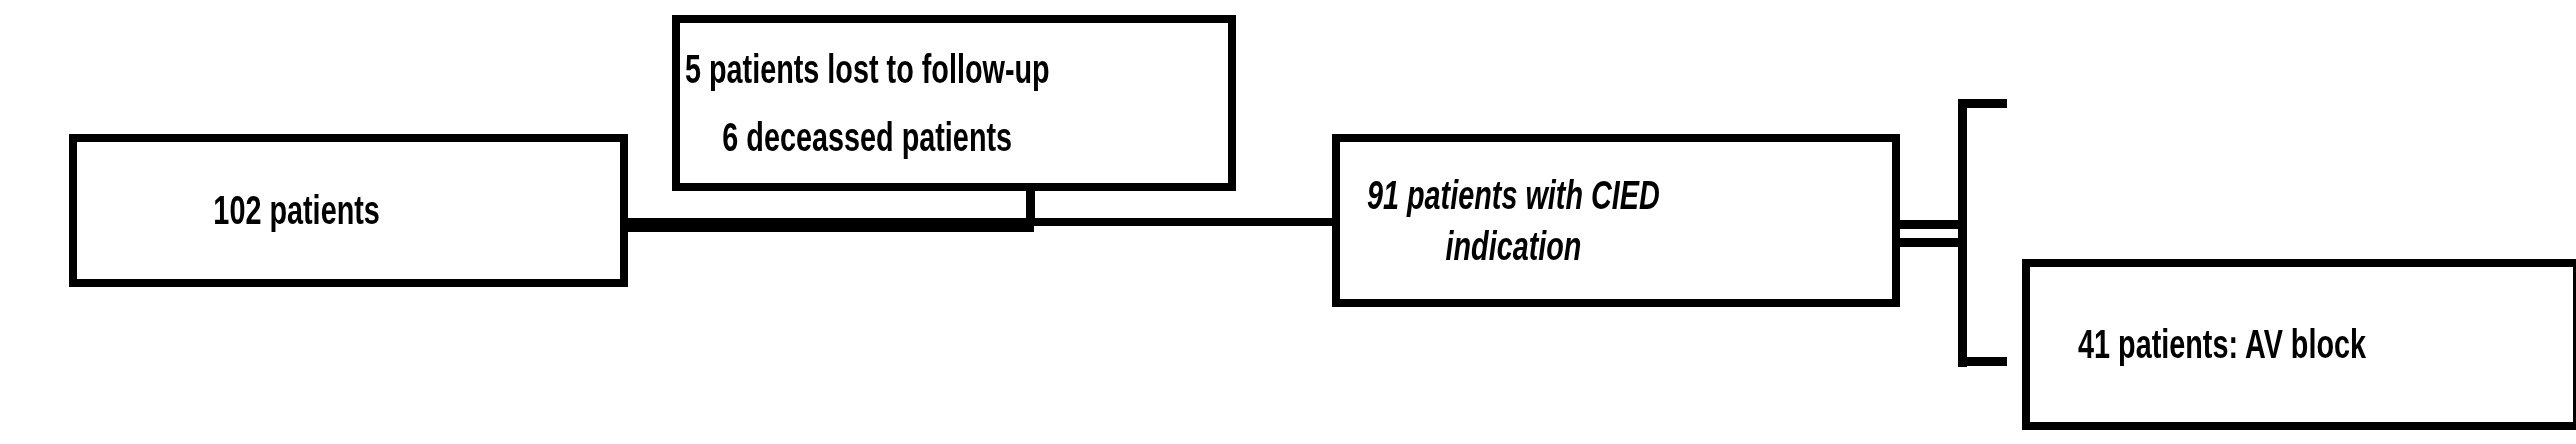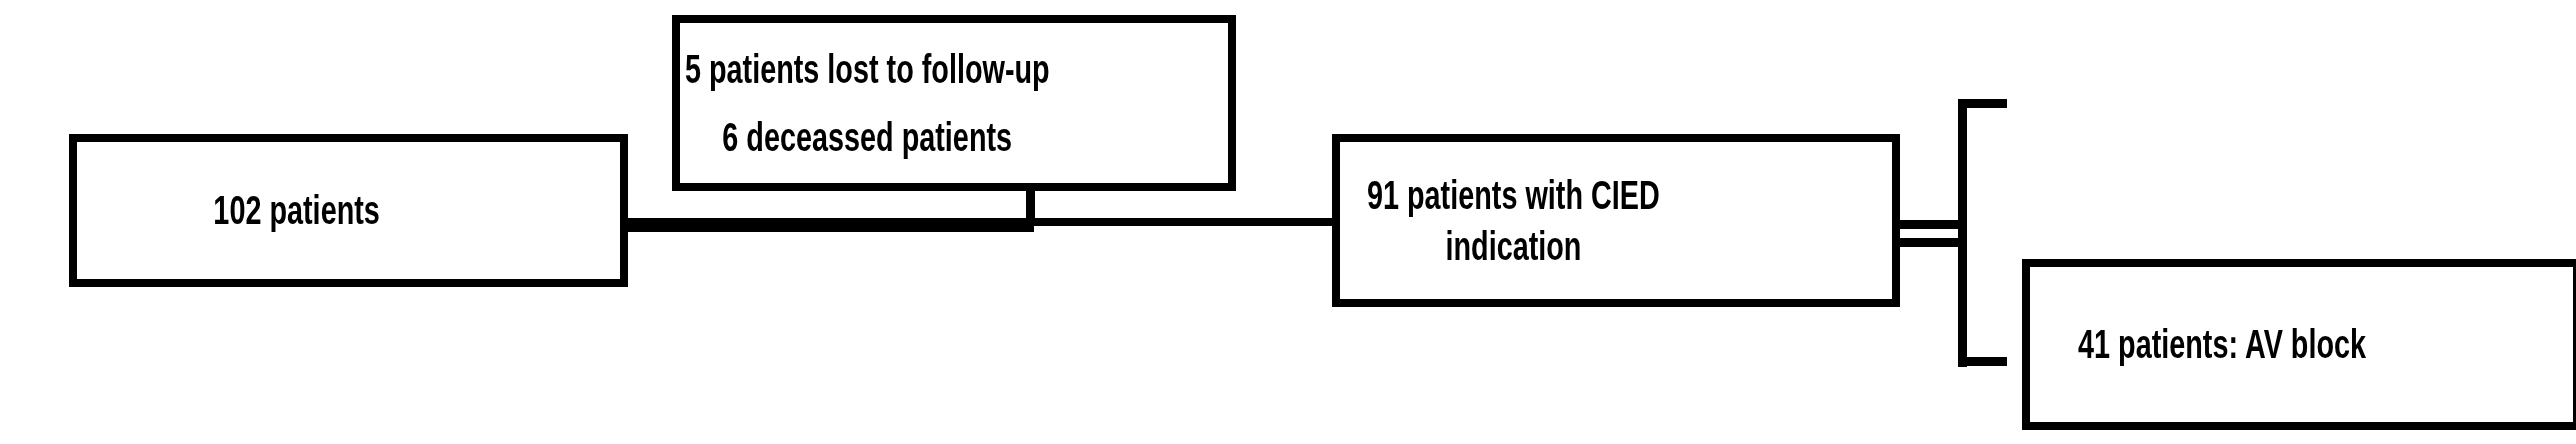--- a/index.html
+++ b/index.html
@@ -42,21 +42,21 @@
   }
   
   #b1 { left: 31px;   top: 134px; width: 559px; height: 153px; margin-left: 38px; }
   #b2 { left: 672px;  top: 15.4px;  width: 564px; height: 176px; }
   #b3 { left: 1332px; top: 134px; width: 568px; height: 173px; }
   #b4 { left: 2003px; top: 14px;  width: 559px; height: 173px; }
   #b5 { left: 2003px; top: 259px; width: 559px; height: 171px; margin-left: 19px; }
   
   #b1 .node-text { left: -52px; }
   #b2 .node-text { left: -87px; }
-  #b3 .node-text { left: -103px; }
+  #b3 .node-text { left: -103px; font-style: italic; }
   #b4 .node-text { left: -77px; }
   #b5 .node-text { left: -79px; }
   
   #b2 .line-txt { line-height: 68px; }
   #b3 .line-txt { line-height: 51px; }
   
   .conn {
     position: absolute;
     background: #000000;
   }

